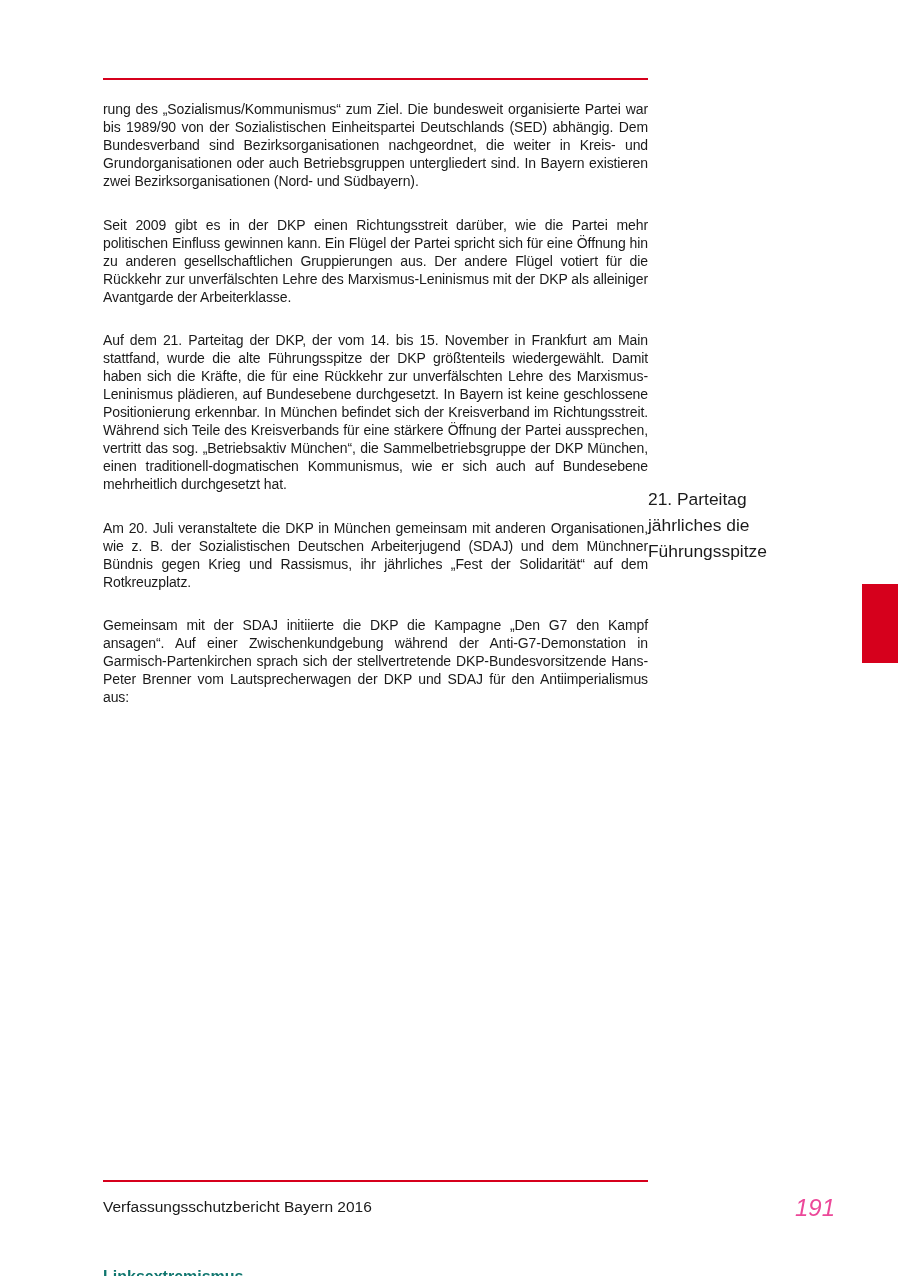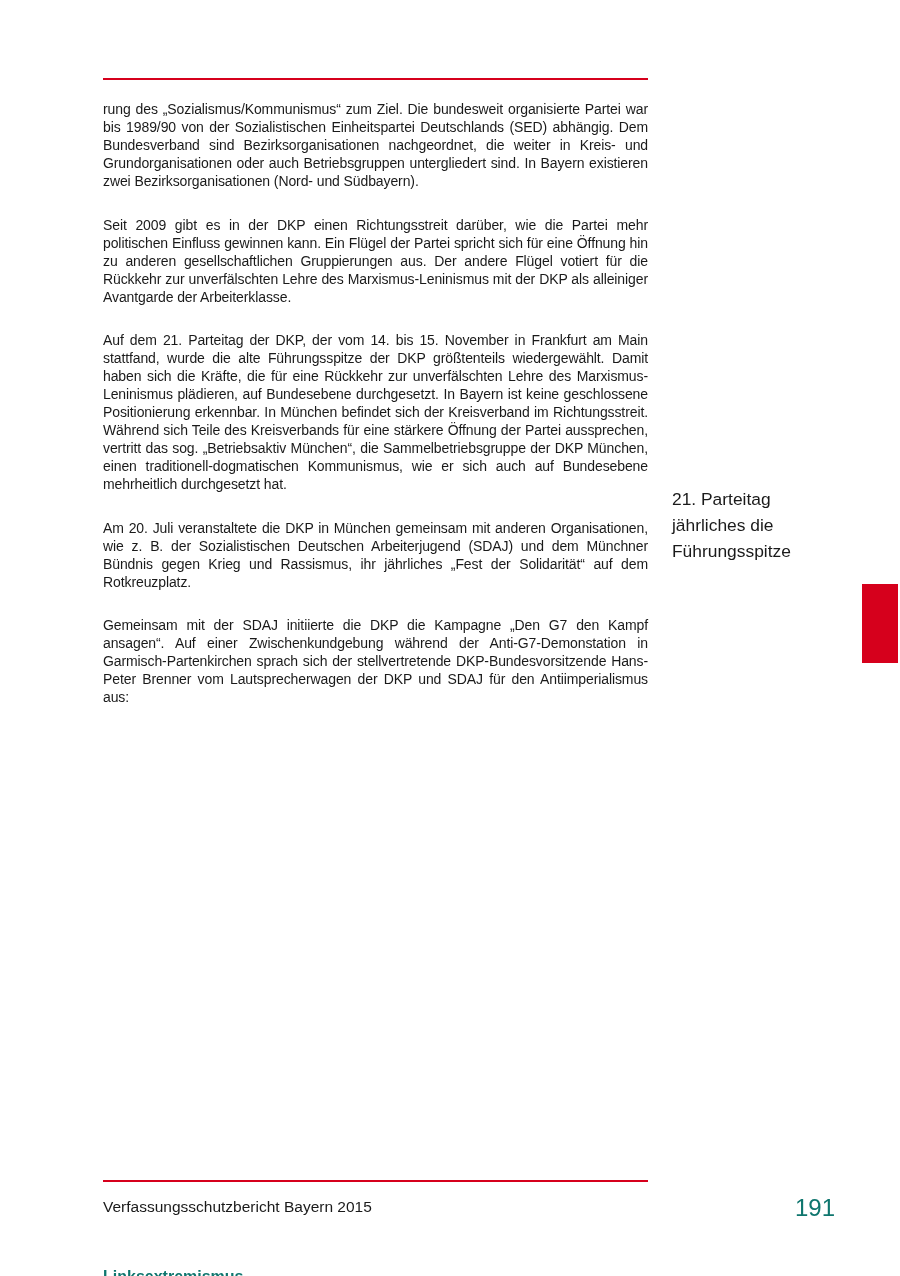--- a/index.html
+++ b/index.html
@@ -17,39 +17,39 @@
     .main-col {
       position: absolute; left: 103px; top: 100px; width: 545px;
     }
     .para {
       margin: 0 0 25.5px 0;
       font-size: 14px; line-height: 18px;
       text-align: justify; hyphens: manual;
       letter-spacing: -0.1px;
     }
     .margin-note {
-      position: absolute; left: 672px; top: 487px; width: 150px;
+      position: absolute; left: 648px; top: 487px; width: 150px;
       font-size: 17.4px; line-height: 25.9px;
     }
     .margin-note span { display: block; }
     .tab-marker {
       position: absolute; left: 862px; top: 584px; width: 36px; height: 79px;
       background: #d6001c;
     }
     .footer-title {
       position: absolute; left: 103px; top: 1197px;
       font-size: 15.5px; line-height: 19px; color: #1a1a1a;
     }
     .footer-section {
       position: absolute; left: 103px; top: 1267px;
       font-size: 16px; line-height: 19px; font-weight: bold; color: #0f766e;
     }
     .page-number {
       position: absolute; right: 65px; top: 1194px;
-      font-size: 24px; line-height: 28px; color: #0f766e;
+      font-size: 24px; line-height: 28px; color: #ec4899; font-style: italic;
     }
   </style>
 </head>
 <body>
 
 <div class="rule top"></div>
 
 <div class="main-col">
   <p class="para">rung des „Sozialismus/Kommunismus“ zum Ziel. Die bundesweit organisierte Partei war bis 1989/90 von der Sozialistischen Ein­heitspartei Deutschlands (SED) abhängig. Dem Bundesverband sind Bezirksorganisationen nachgeordnet, die weiter in Kreis- und Grundorganisationen oder auch Betriebsgruppen untergliedert sind. In Bayern existieren zwei Bezirksorganisationen (Nord- und Südbayern).</p>
   <p class="para">Seit 2009 gibt es in der DKP einen Richtungsstreit darüber, wie die Partei mehr politischen Einfluss gewinnen kann. Ein Flügel der Partei spricht sich für eine Öffnung hin zu anderen gesell­schaftlichen Gruppierungen aus. Der andere Flügel votiert für die Rückkehr zur unverfälschten Lehre des Marxismus-Leninismus mit der DKP als alleiniger Avantgarde der Arbeiterklasse.</p>
@@ -61,15 +61,15 @@
 <div class="margin-note">
   <span>21. Parteitag</span>
   <span>jährliches die</span>
   <span>Führungsspitze</span>
 </div>
 
 <div class="tab-marker"></div>
 
 <div class="rule bottom"></div>
 
-<div class="footer-title">Verfassungsschutzbericht Bayern 2015</div>
+<div class="footer-title">Verfassungsschutzbericht Bayern 2016</div>
 <div class="footer-section">Linksextremismus</div>
 <div class="page-number">191</div>
 
 </body></html>

